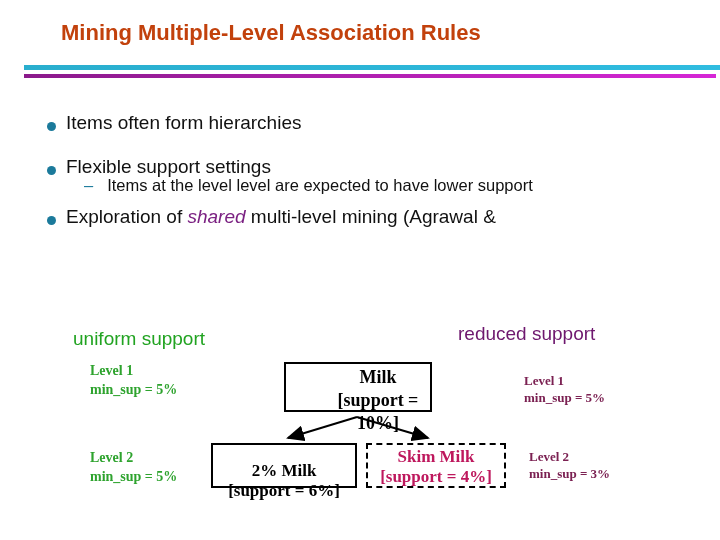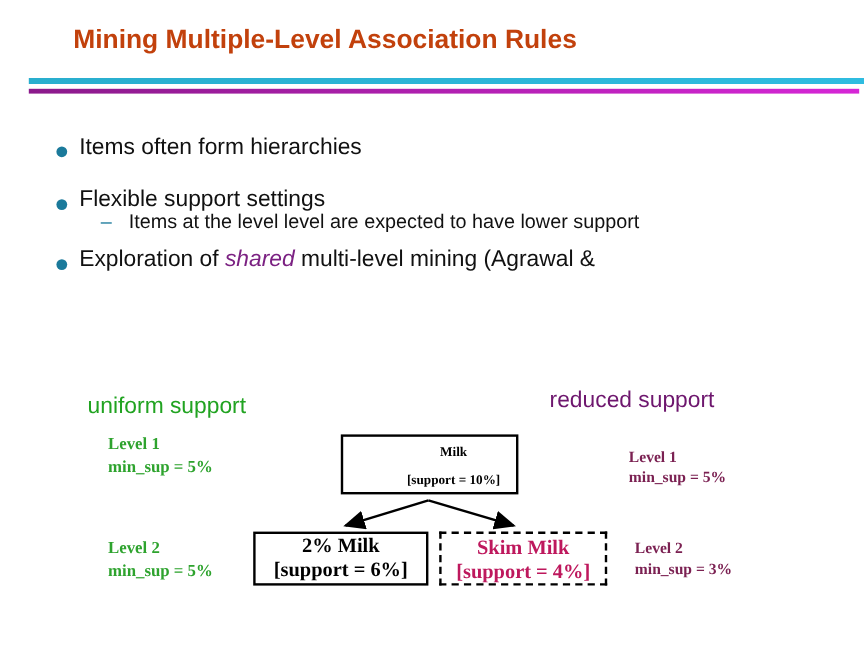--- a/index.html
+++ b/index.html
@@ -62,26 +62,26 @@
 
   .node-box {
     font-family: "Liberation Serif", serif;
     font-weight: bold; text-align: center;
     color: #000; background: #fff;
     box-sizing: border-box;
   }
   .milk-box {
     left: 284px; top: 362px; width: 148px; height: 50px;
     border: 2px solid #000;
-    font-size: 11px; line-height: 23px; padding-top: 2px; padding-left: 40px;
+    font-size: 18px; line-height: 23px; padding-top: 2px; padding-left: 40px;
   }
   .milk2-box {
     left: 211px; top: 443px; width: 146px; height: 45px;
     border: 2px solid #000;
-    font-size: 17px; line-height: 20px; padding-top: 0;
+    font-size: 17px; line-height: 20px; padding-top: 16px;
   }
   .skim-box {
     left: 366px; top: 443px; width: 140px; height: 45px;
     border: 2px dashed #000;
     color: #be185d;
     font-size: 17px; line-height: 20px; padding-top: 2px;
   }
 
   .arrows-svg { left: 270px; top: 411px; width: 180px; height: 36px; }
 </style>

